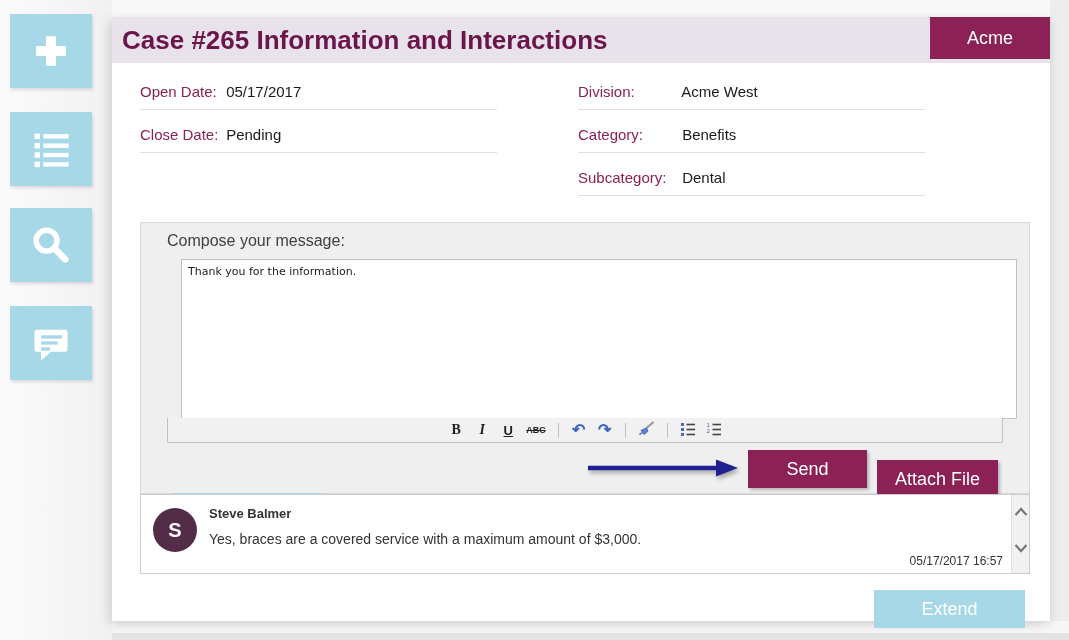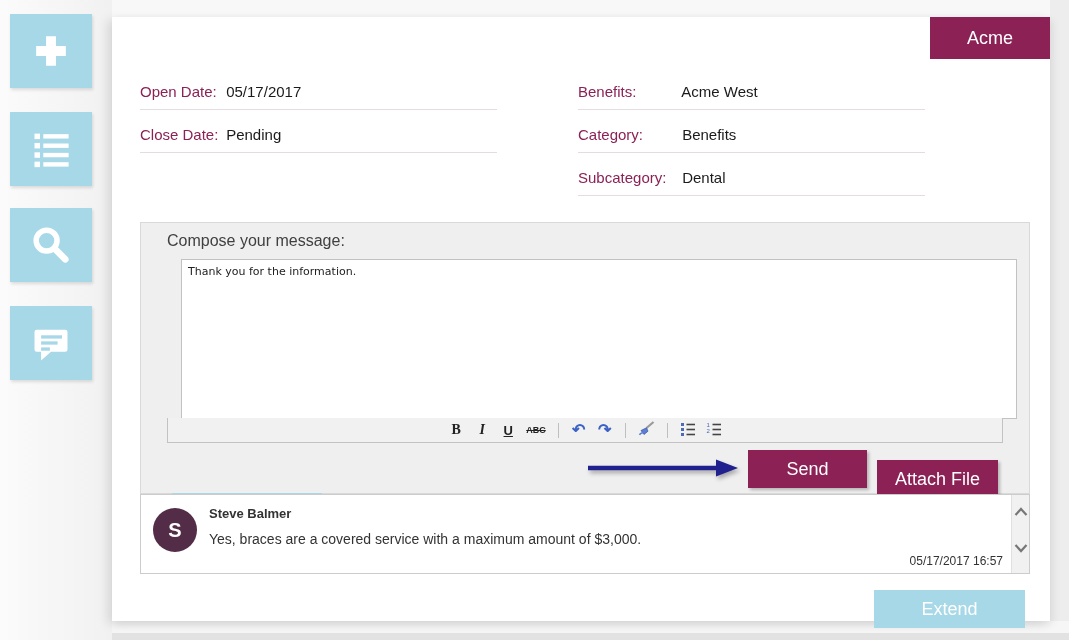--- a/index.html
+++ b/index.html
@@ -123,32 +123,35 @@
           <path d="M7 8 h26 a2 2 0 0 1 2 2 v16 a2 2 0 0 1 -2 2 h-13 l-9 8 v-8 h-4 a2 2 0 0 1 -2 -2 v-16 a2 2 0 0 1 2 -2 z" fill="#ffffff"></path>
           <rect x="11" y="13" width="19" height="3" fill="#a7d8e8"></rect>
           <rect x="11" y="18.5" width="15" height="3" fill="#a7d8e8"></rect>
           <rect x="11" y="24" width="8" height="3" fill="#a7d8e8"></rect>
         </svg>
       </span>
     </button>
   </aside>
 
   <div class="card">
+    <header class="card-header">
+      <h1 class="page-title">Case #265 Information and Interactions</h1>
+    </header>
     <button class="back-btn">Acme</button>
 
     <div class="frow fcol-left r1">
       <span class="flabel">Open Date:</span>
       <span class="fvalue">05/17/2017</span>
     </div>
     <div class="frow fcol-left r2">
       <span class="flabel">Close Date:</span>
       <span class="fvalue">Pending</span>
     </div>
     <div class="frow fcol-right r1">
-      <span class="flabel">Benefits:</span>
+      <span class="flabel">Division:</span>
       <span class="fvalue">Acme West</span>
     </div>
     <div class="frow fcol-right r2">
       <span class="flabel">Category:</span>
       <span class="fvalue">Benefits</span>
     </div>
     <div class="frow fcol-right r3">
       <span class="flabel">Subcategory:</span>
       <span class="fvalue">Dental</span>
     </div>

